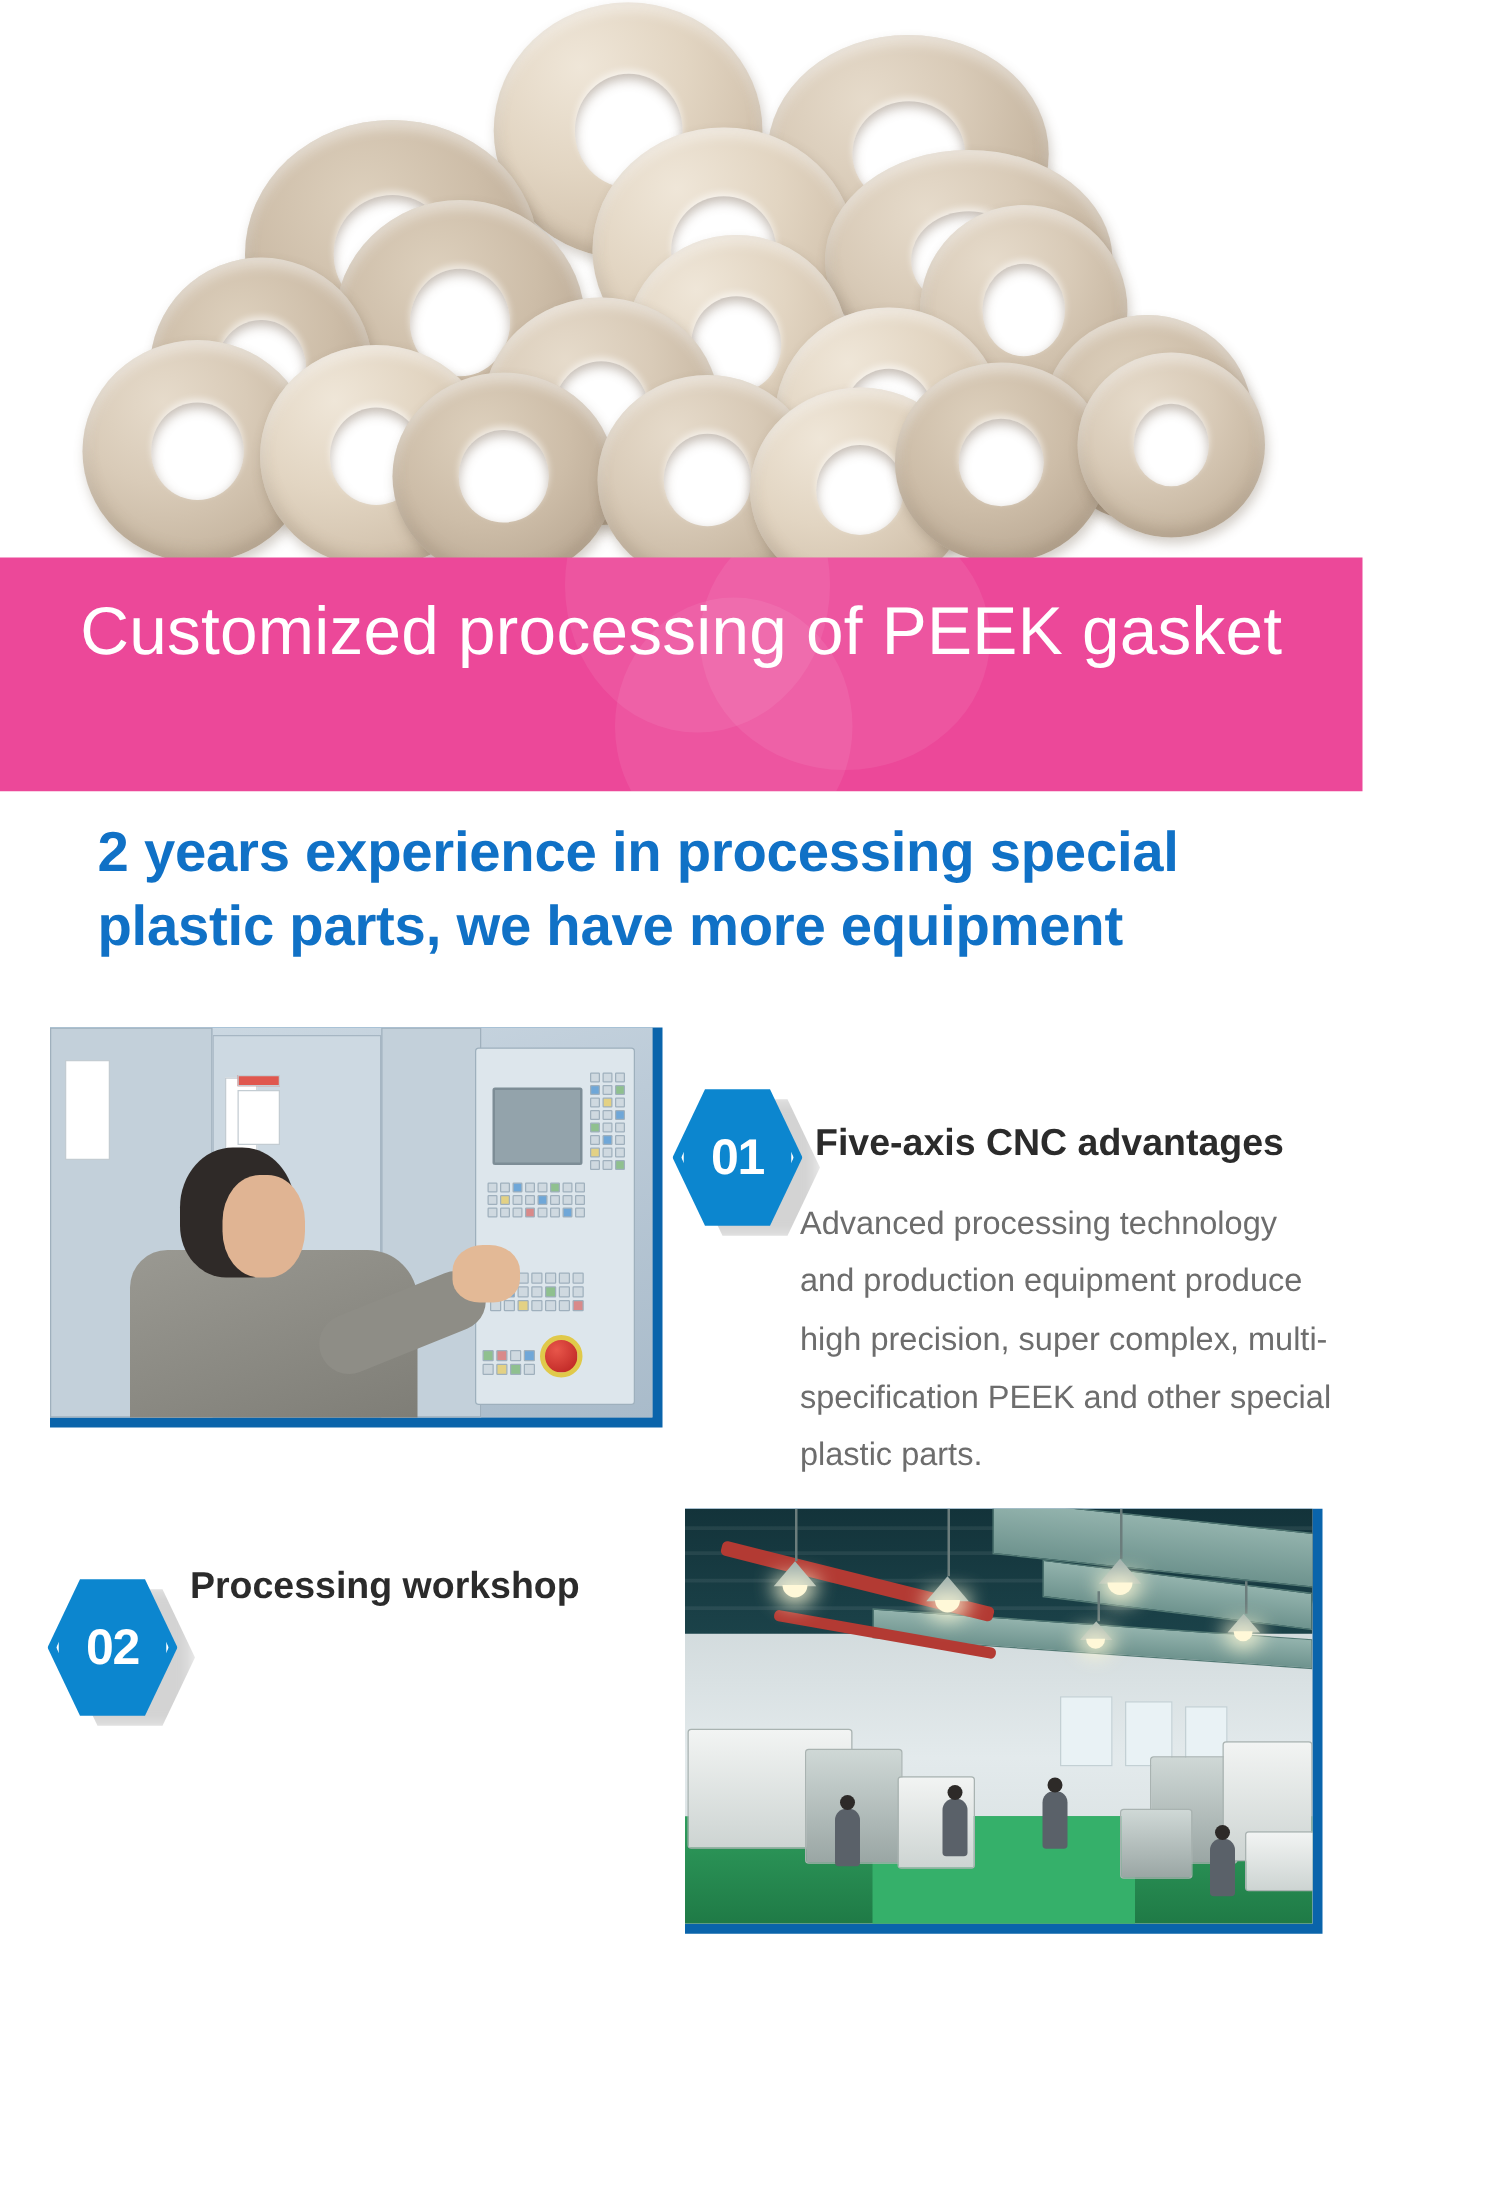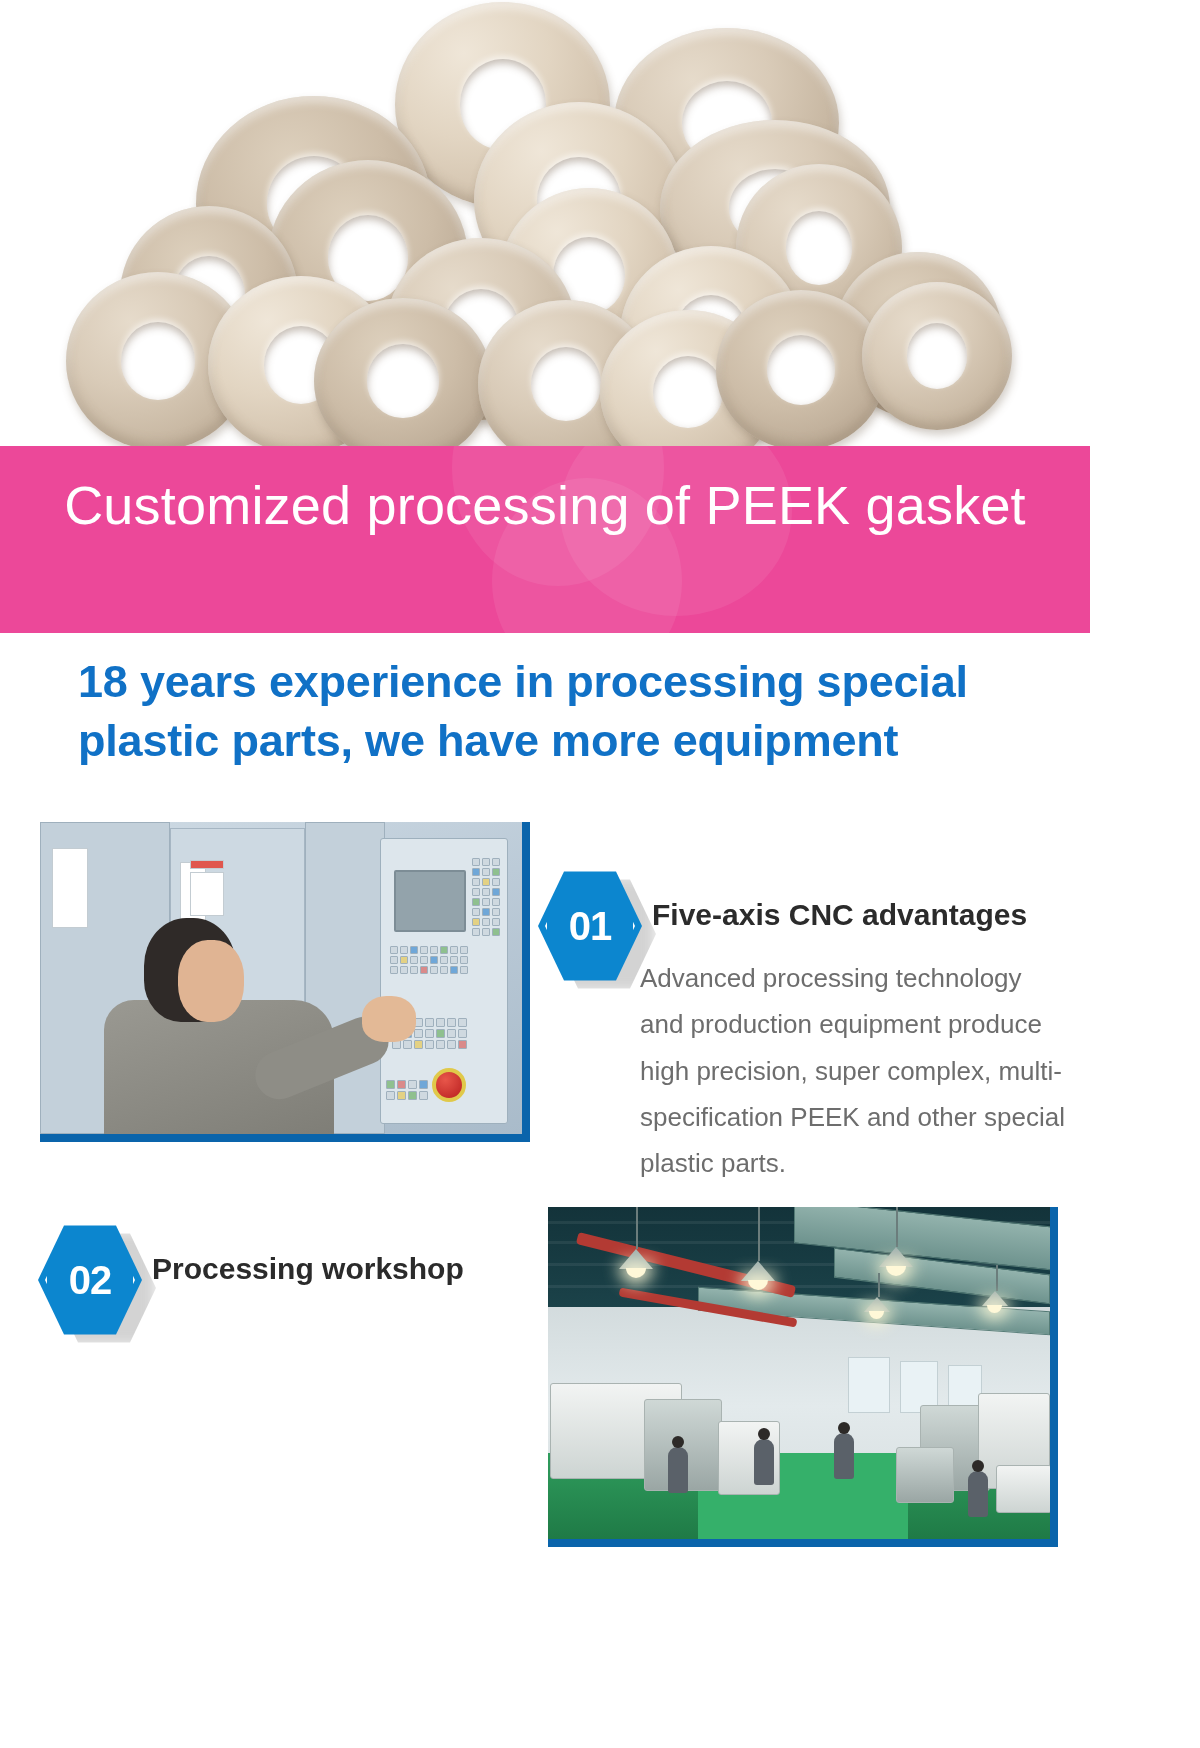--- a/index.html
+++ b/index.html
@@ -158,21 +158,21 @@
     position:absolute; color:#6d6d6d; font-size:26px; font-weight:400;
     line-height:1.78;
   }
 
   
   .f1-hex  { left:538px; top:868px; }
   .f1-head { left:652px; top:900px; }
   .f1-body { left:640px; top:955px; width:430px; }
 
   
-  .f2-hex  { left:38px; top:1222px; }
+  .f2-hex  { left:38px; top:1260px; }
   .f2-head { left:152px; top:1254px; }
   .f2-body { left:112px; top:1308px; width:410px; }
 </style>
 </head>
 <body>
 
 <div class="page">
 
   <div class="hero">
     <div class="hero-stage">
@@ -201,21 +201,21 @@
   <div class="banner">
     <div class="banner-wm" style="left:452px;top:-96px;width:212px;height:236px;"></div>
     <div class="banner-wm" style="left:560px;top:-40px;width:232px;height:210px;"></div>
     <div class="banner-wm" style="left:492px;top:32px;width:190px;height:206px;"></div>
     <div class="banner-inner">
       <div class="banner-title">Customized processing of PEEK gasket</div>
     </div>
   </div>
 
   <div class="headline">
-    <div>18 years experience in processing special</div>
+    <div>2 years experience in processing special</div>
     <div>plastic parts, we have more equipment</div>
   </div>
 
   <div class="photo-frame f1-photo">
     <div class="shot">
       <div class="cnc">
         <div class="cab" style="left:0;top:0;width:130px;height:312px;"></div>
         <div class="door" style="left:130px;top:6px;width:135px;height:300px;"></div>
         <div class="cab" style="left:265px;top:0;width:80px;height:312px;"></div>
         <div class="panel" style="left:340px;top:16px;width:128px;height:286px;"></div>

